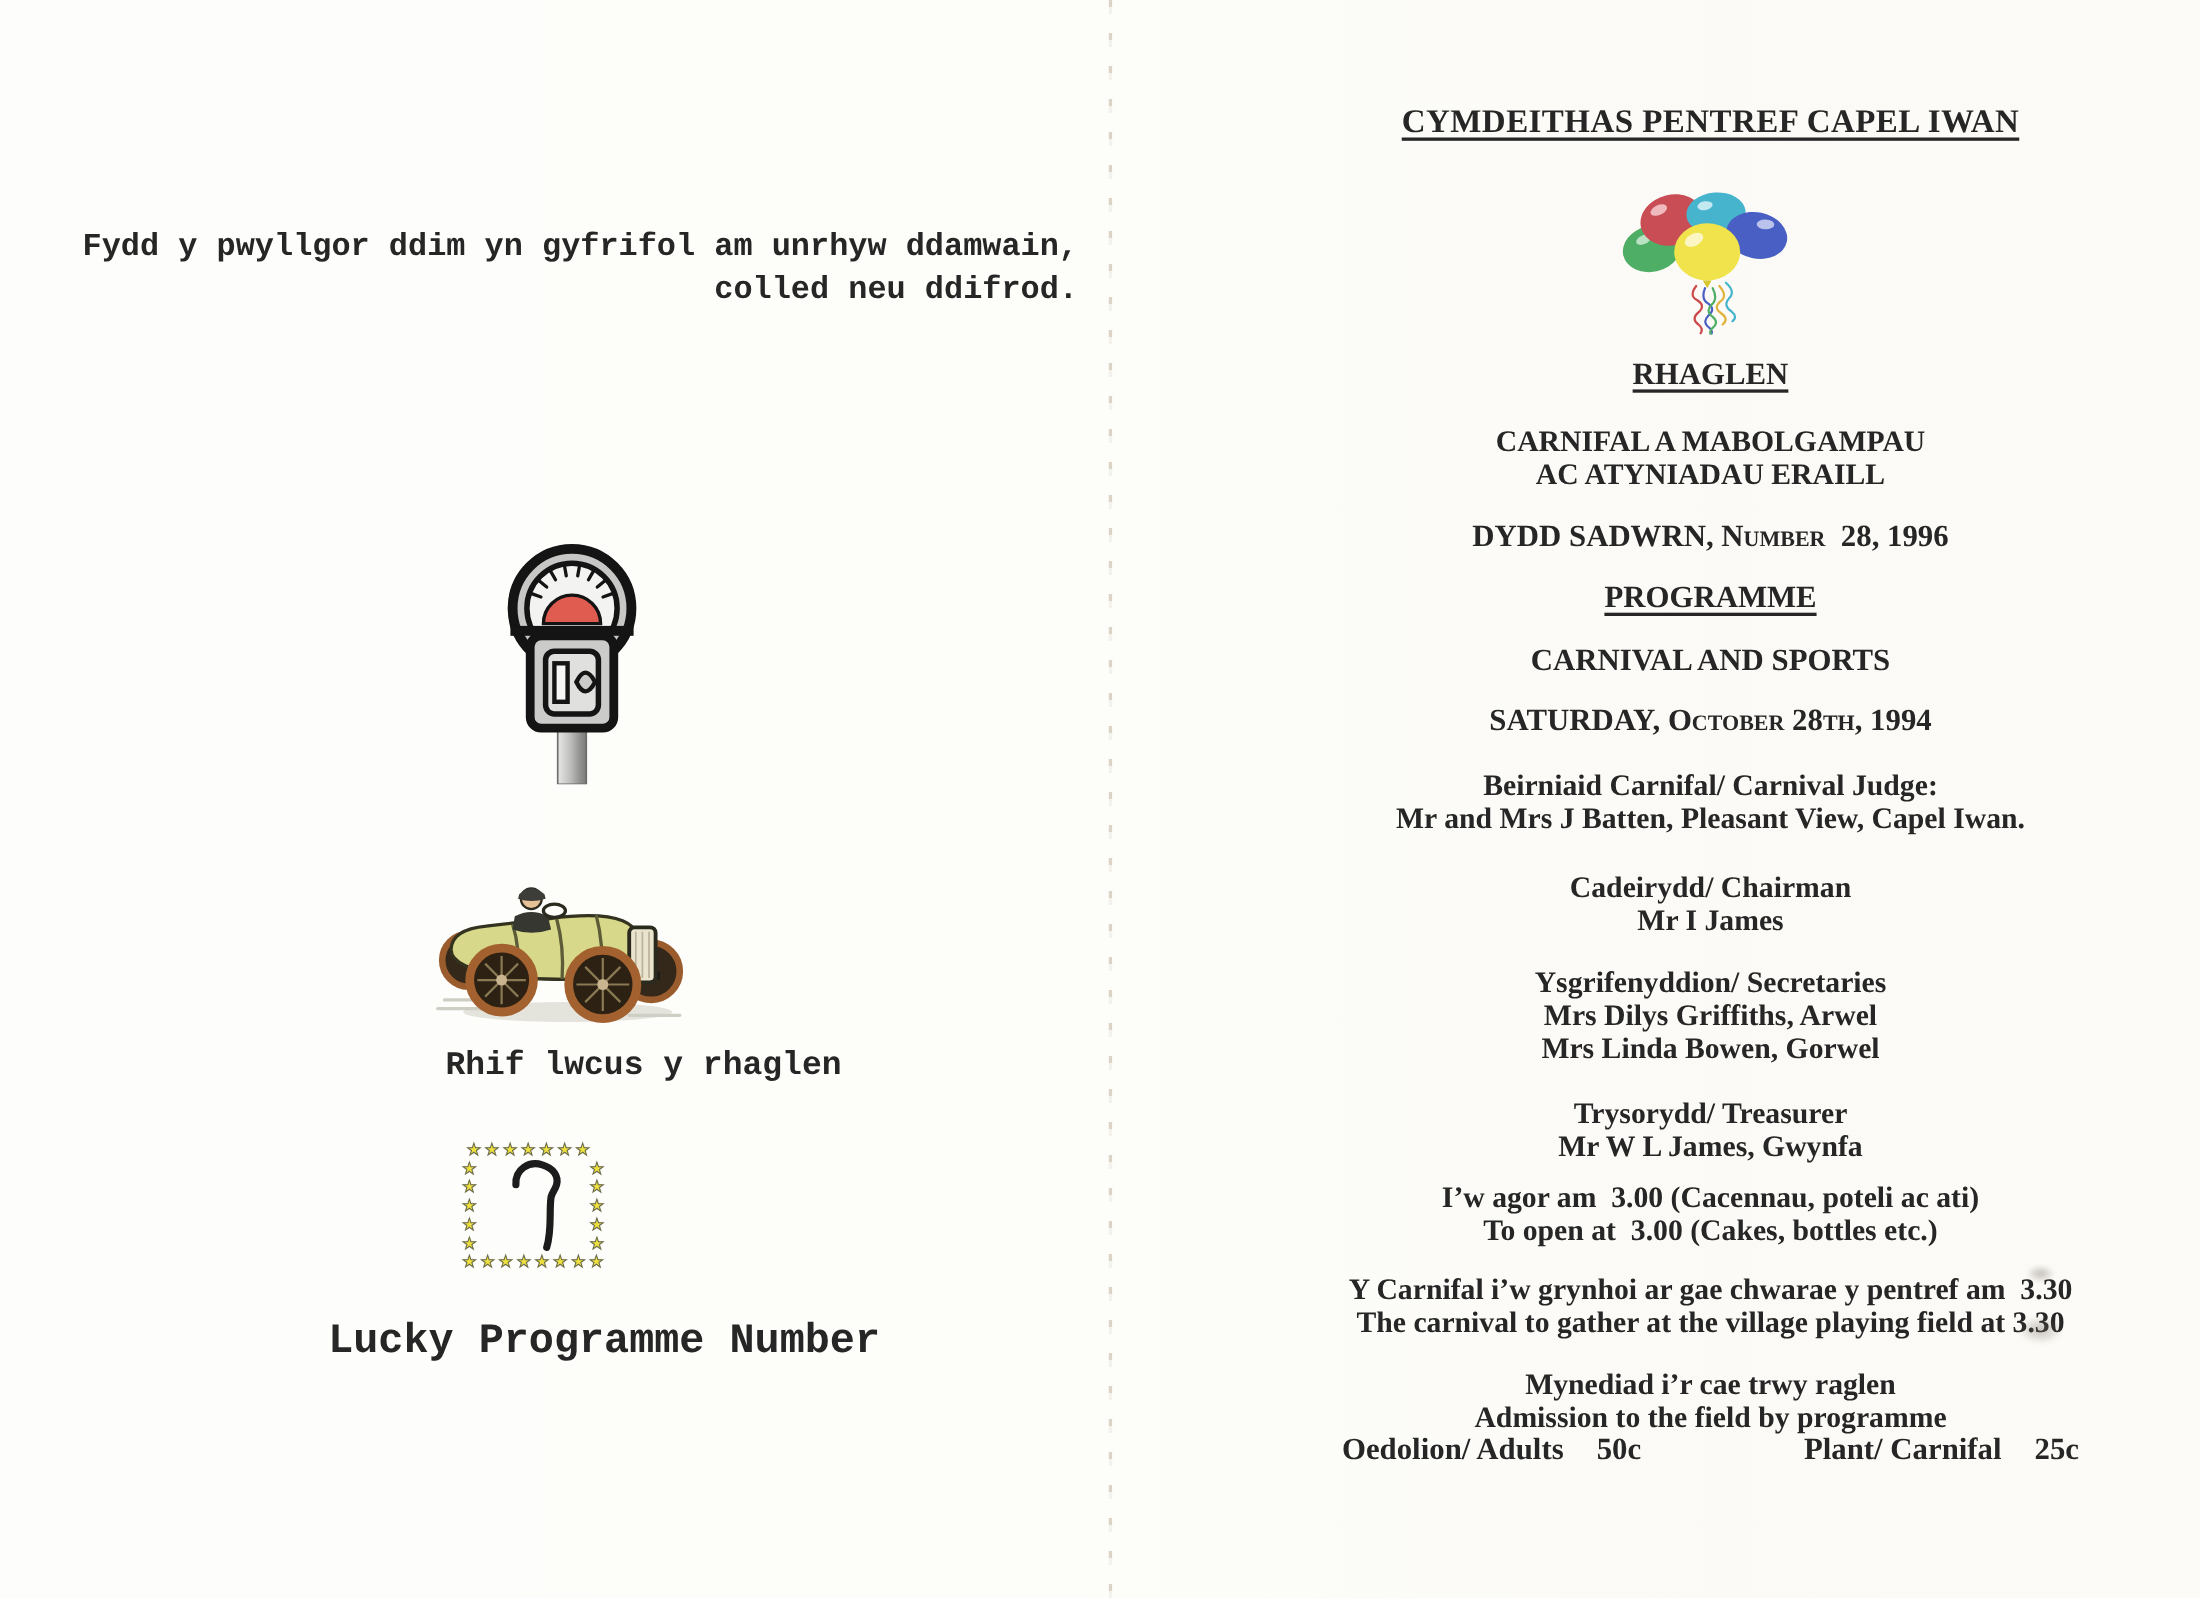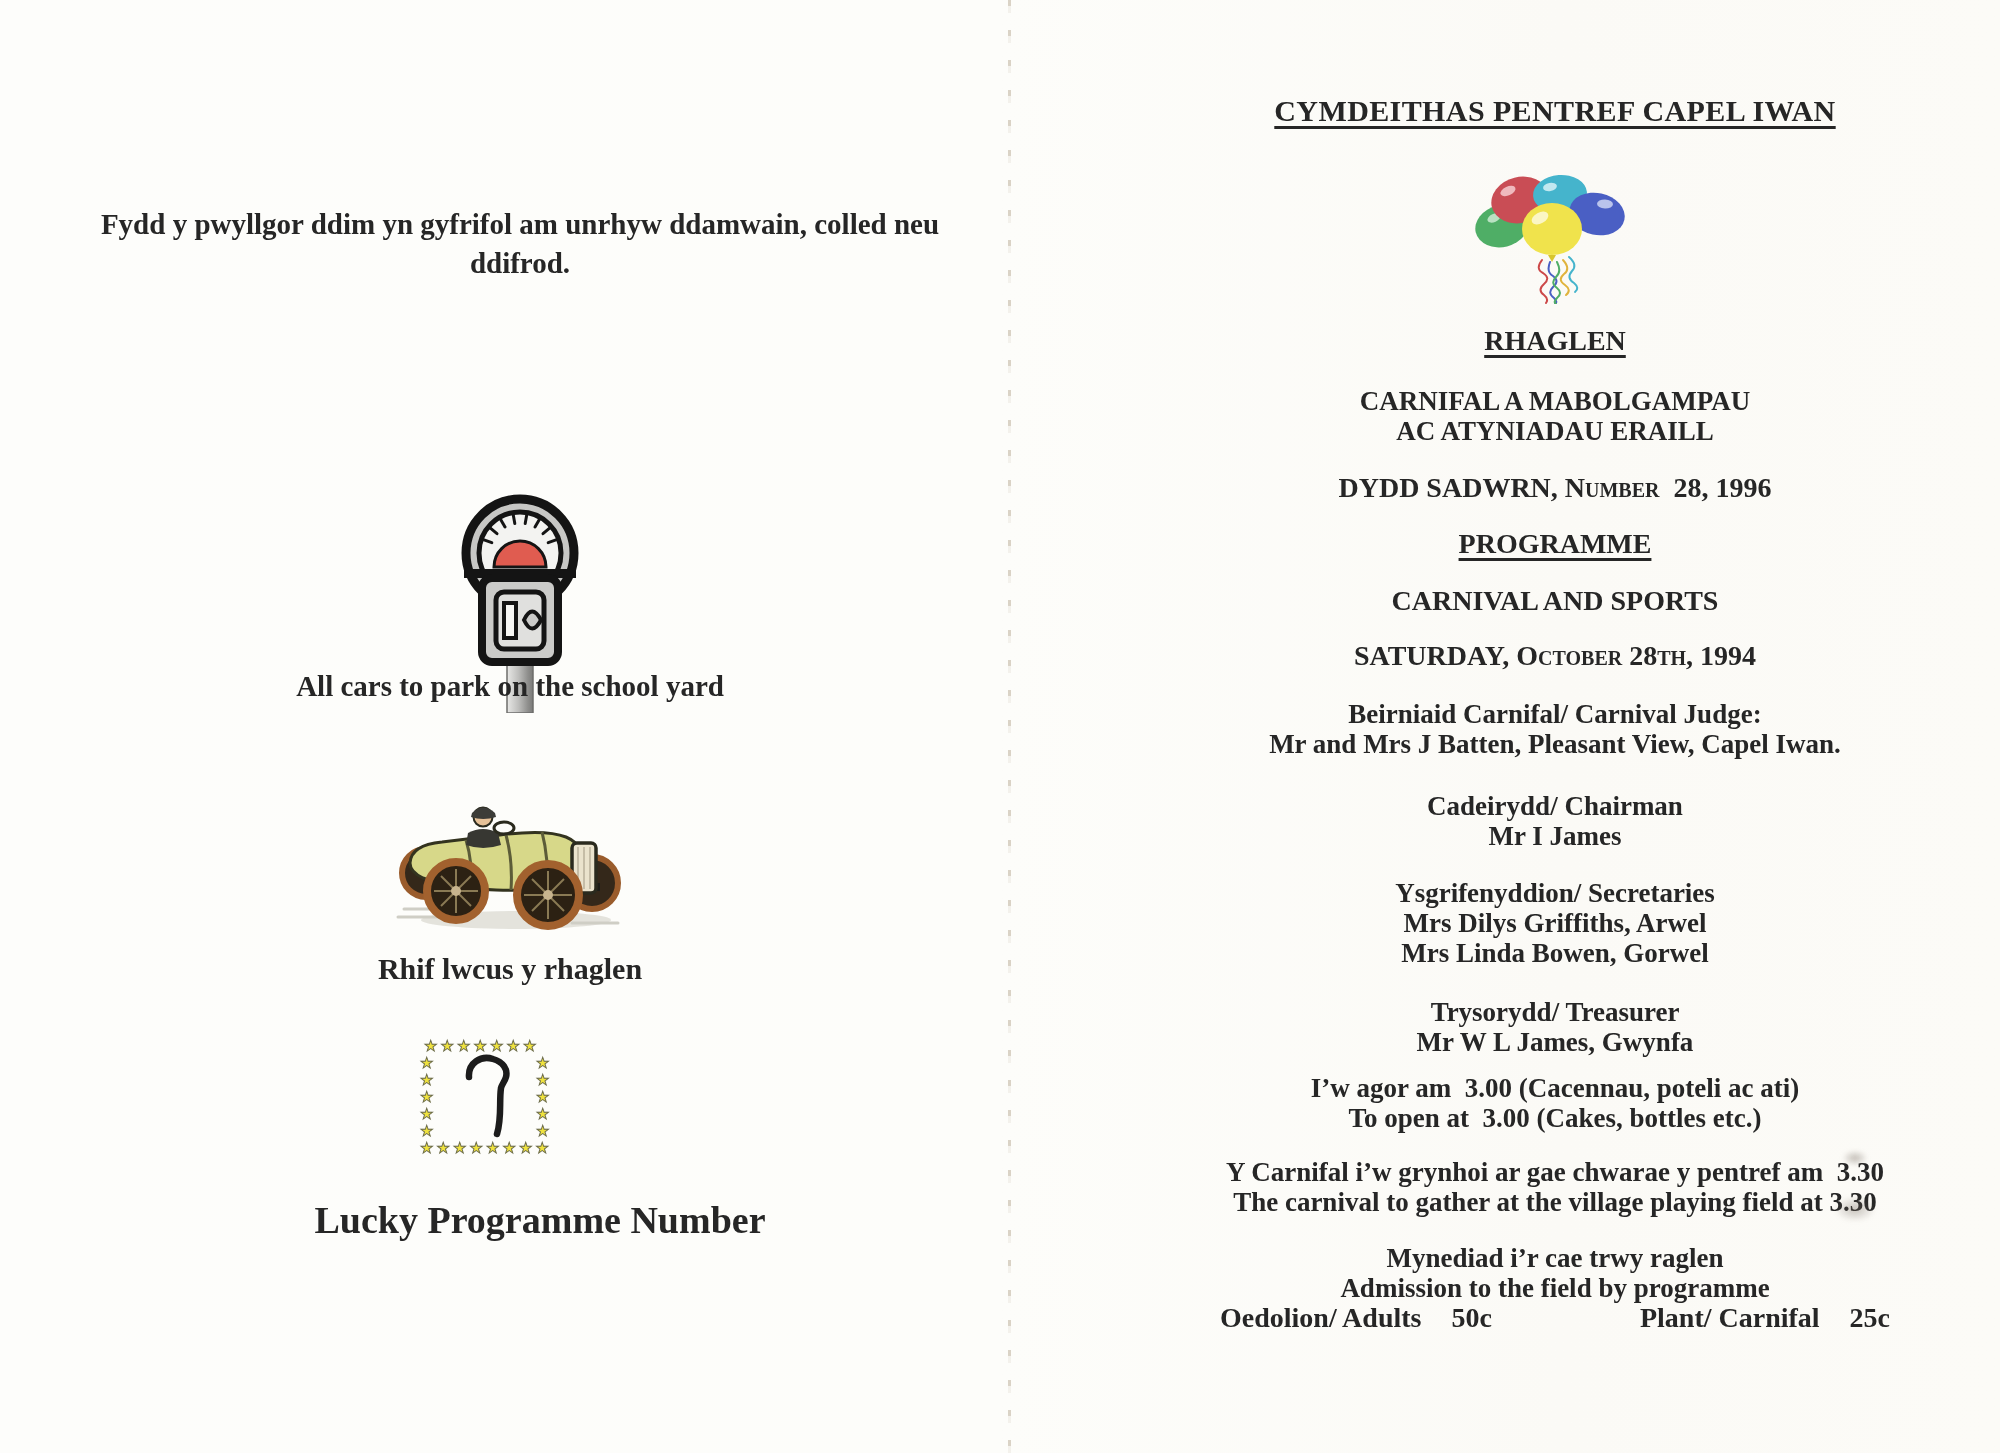--- a/index.html
+++ b/index.html
@@ -6,21 +6,21 @@
   .scan{
     position:relative;
     width:2000px;height:1453px;
     background:linear-gradient(90deg,#fdfdfb 0%,#fdfdfa 50%,#fbfaf6 78%,#fcfbf7 100%);
     overflow:hidden;
     font-family:"Liberation Serif","DejaVu Serif",serif;
     color:#262626;
   }
   .abs{position:absolute;}
   .b{font-weight:bold;}
-  .center{text-align:center;}
+  .center{text-align:right;font-family:Liberation Mono, monospace;}
   .pre{white-space:pre-wrap;}
   .sc{font-variant:small-caps;}
   .uline{text-decoration:underline;text-decoration-thickness:2.5px;text-underline-offset:5px;}
 
   
   .fold{
     left:1008px;top:0;width:3px;height:1453px;
     background:repeating-linear-gradient(180deg,
       rgba(146,124,90,.38) 0 6px,
       rgba(146,124,90,.10) 6px 13px,
@@ -107,21 +107,20 @@
         <path d="M 49 84 A 26 26 0 0 1 101 84 Z" fill="#e05c50" stroke="#141414" stroke-width="3"></path>
         <rect x="19" y="86" width="112" height="9" fill="#141414"></rect>
         <rect x="37" y="95" width="76" height="84" rx="10" fill="#cbcbc9" stroke="#141414" stroke-width="8"></rect>
         <rect x="51" y="109" width="48" height="57" rx="8" fill="#e0e0de" stroke="#141414" stroke-width="5"></rect>
         <rect x="59" y="120" width="12" height="35" fill="#f6f6f4" stroke="#141414" stroke-width="4"></rect>
         <path d="M 79 137 Q 87 120 96 137 Q 87 154 79 137 Z" fill="#cbcbc9" stroke="#141414" stroke-width="4"></path>
       </svg>
     </div>
 
     <div class="abs parking-text b center">
-      <div>All cars to park on the school yard</div>
     </div>
 
     <div class="abs car">
       <svg width="232" height="158" viewBox="0 0 232 158">
         <ellipse cx="120" cy="137" rx="95" ry="9" fill="#dddcd4" opacity=".8"></ellipse>
         <g stroke="#cfcec5" stroke-width="3" stroke-linecap="round">
           <line x1="8" y1="126" x2="48" y2="126"></line>
             <line x1="2" y1="134" x2="40" y2="134"></line>
           <line x1="176" y1="140" x2="222" y2="140"></line>
         </g>

